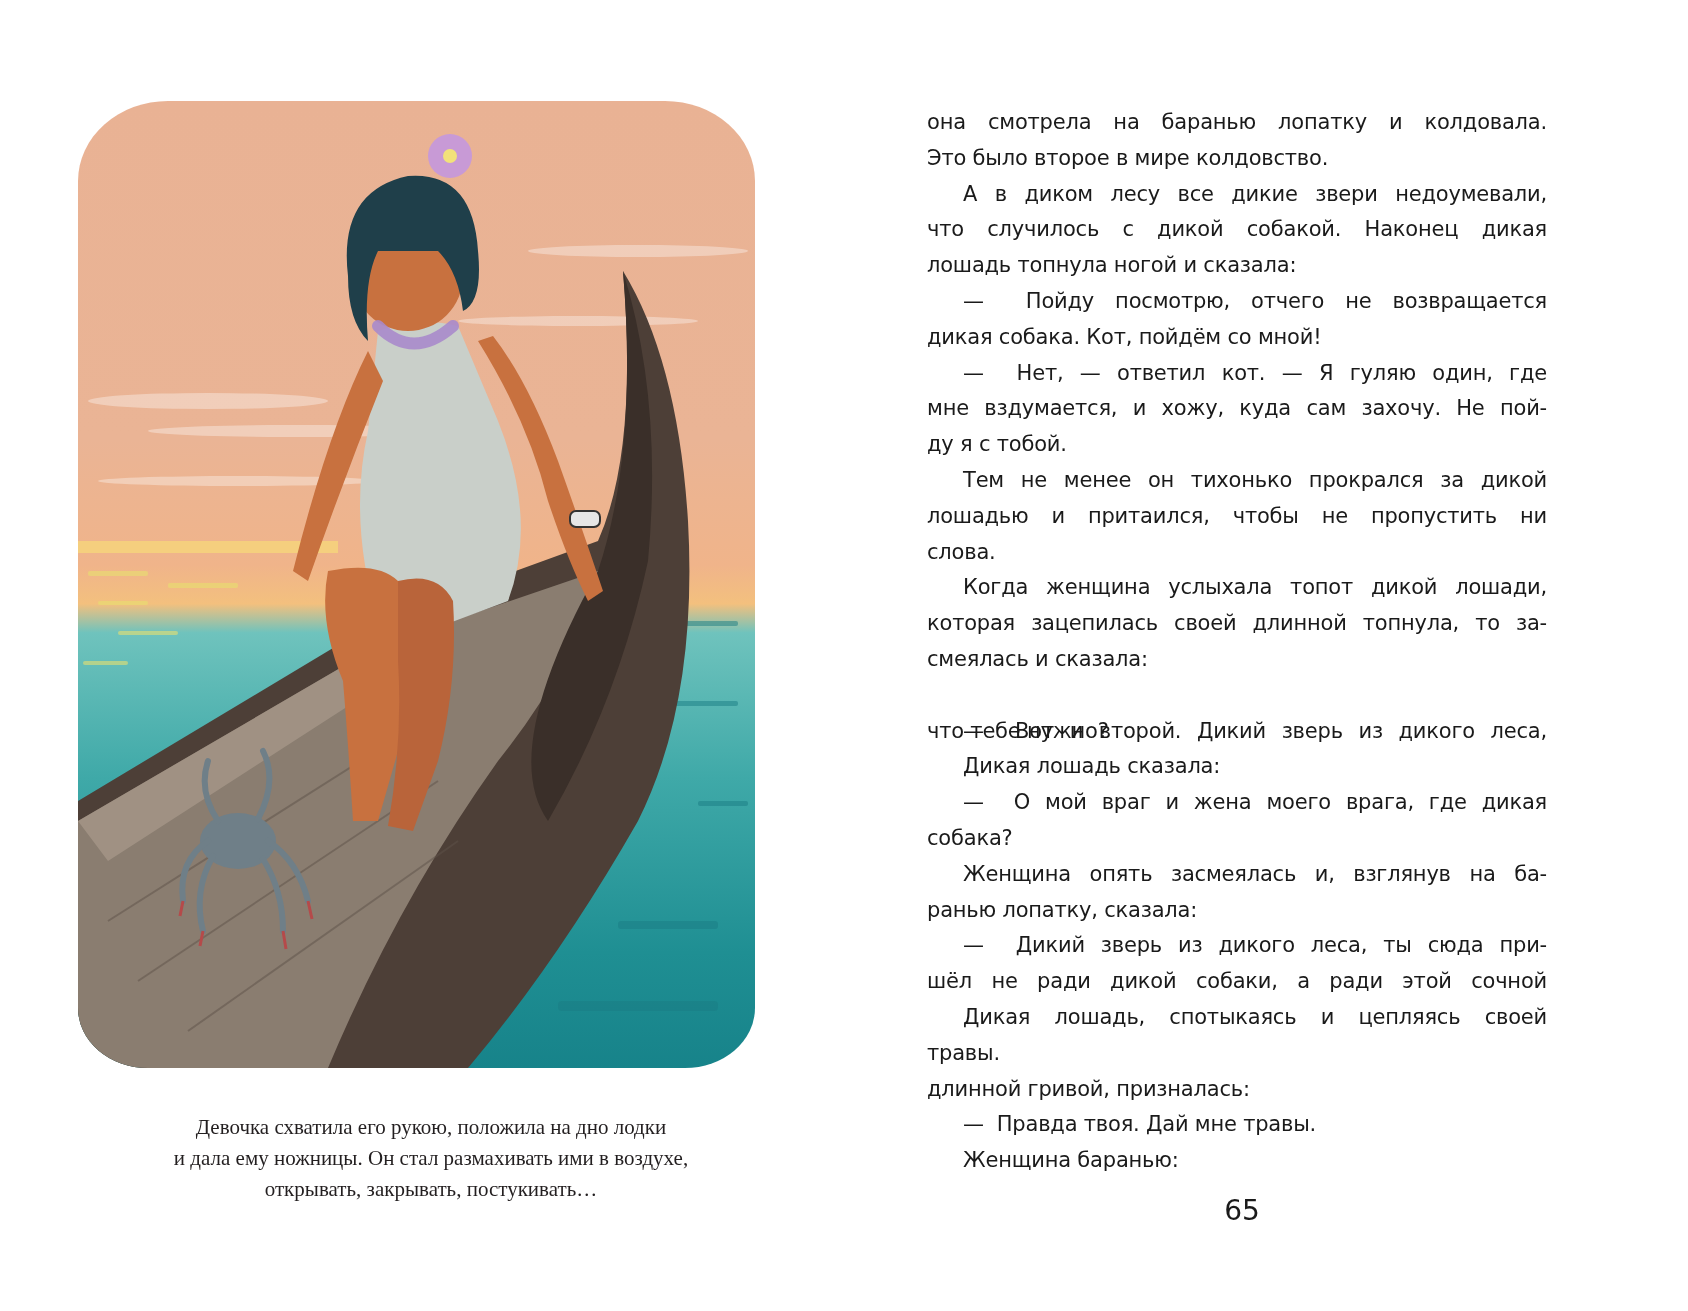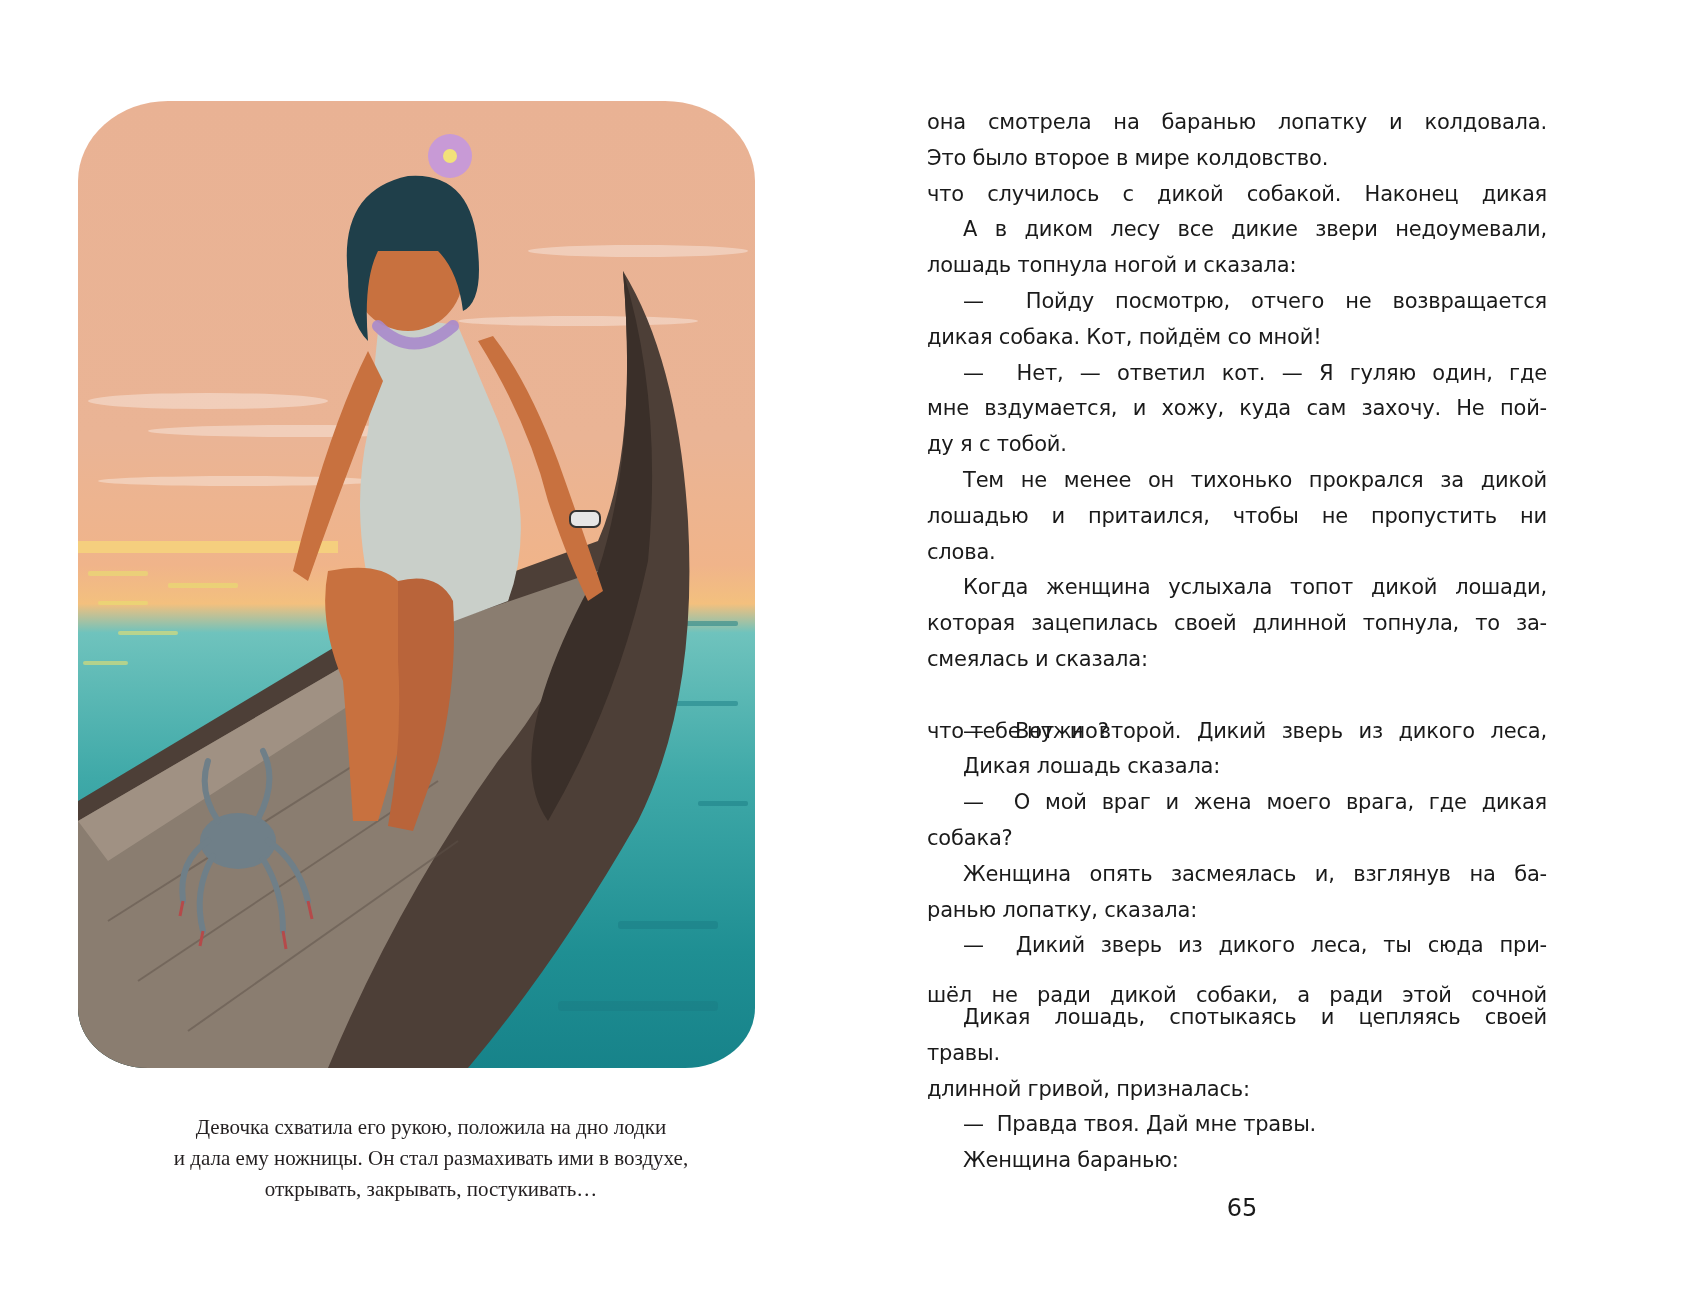--- a/index.html
+++ b/index.html
@@ -31,21 +31,21 @@
     letter-spacing: -0.2px;
   }
   .line { white-space: nowrap; display: flex; justify-content: space-between; height: 35.8px; }
   .line.last { justify-content: flex-start; }
   .line.indent { padding-left: 36px; }
   .line .txt { white-space: pre; }
   .line.justify .txt { text-align: justify; text-align-last: justify; width: 100%; }
 
   .page-number {
     position: absolute; left: 1222px; top: 1194px; width: 40px; text-align: center;
-    font-family: "DejaVu Sans", sans-serif; font-size: 24px; color: #1a1a1a;
+    font-family: "DejaVu Sans", sans-serif; font-size: 28px; color: #1a1a1a;
   }
 </style>
 </head>
 <body>
 
 <div class="illustration">
   <svg viewBox="0 0 677 967" preserveAspectRatio="none">
 
     <g opacity="0.35" fill="#ffffff">
       <ellipse cx="130" cy="300" rx="120" ry="8"></ellipse>
@@ -129,25 +129,25 @@
   <div>открывать, закрывать, постукивать…</div>
 </div>
 
 <div class="text-column" id="text-column">
     <div class="line justify">
       <span class="txt" style="display: inline-block;">она смотрела на баранью лопатку и колдовала.</span>
     </div>
     <div class="line last">
       <span class="txt">Это было второе в мире колдовство.</span>
     </div>
+    <div class="line indent justify">
+      <span class="txt" style="display: inline-block;">А в диком лесу все дикие звери недоумевали,</span>
+    </div>
     <div class="line justify">
       <span class="txt" style="display: inline-block;">что случилось с дикой собакой. Наконец дикая</span>
-    </div>
-    <div class="line indent justify">
-      <span class="txt" style="display: inline-block;">А в диком лесу все дикие звери недоумевали,</span>
     </div>
     <div class="line last">
       <span class="txt">лошадь топнула ногой и сказала:</span>
     </div>
     <div class="line indent justify">
       <span class="txt" style="display: inline-block;">—  Пойду посмотрю, отчего не возвращается</span>
     </div>
     <div class="line last">
       <span class="txt">дикая собака. Кот, пойдём со мной!</span>
     </div>
@@ -196,21 +196,21 @@
     <div class="line indent justify">
       <span class="txt" style="display: inline-block;">Женщина опять засмеялась и, взглянув на ба-</span>
     </div>
     <div class="line last">
       <span class="txt">ранью лопатку, сказала:</span>
     </div>
     <div class="line indent justify">
       <span class="txt" style="display: inline-block;">—  Дикий зверь из дикого леса, ты сюда при-</span>
     </div>
     <div class="line justify">
-      <span class="txt" style="display: inline-block; margin-top: 14px;">шёл не ради дикой собаки, а ради этой сочной</span>
+      <span class="txt" style="display: inline-block;">шёл не ради дикой собаки, а ради этой сочной</span>
     </div>
     <div class="line indent justify">
       <span class="txt" style="display: inline-block;">Дикая лошадь, спотыкаясь и цепляясь своей</span>
     </div>
     <div class="line last">
       <span class="txt">травы.</span>
     </div>
     <div class="line last">
       <span class="txt">длинной гривой, призналась:</span>
     </div>

